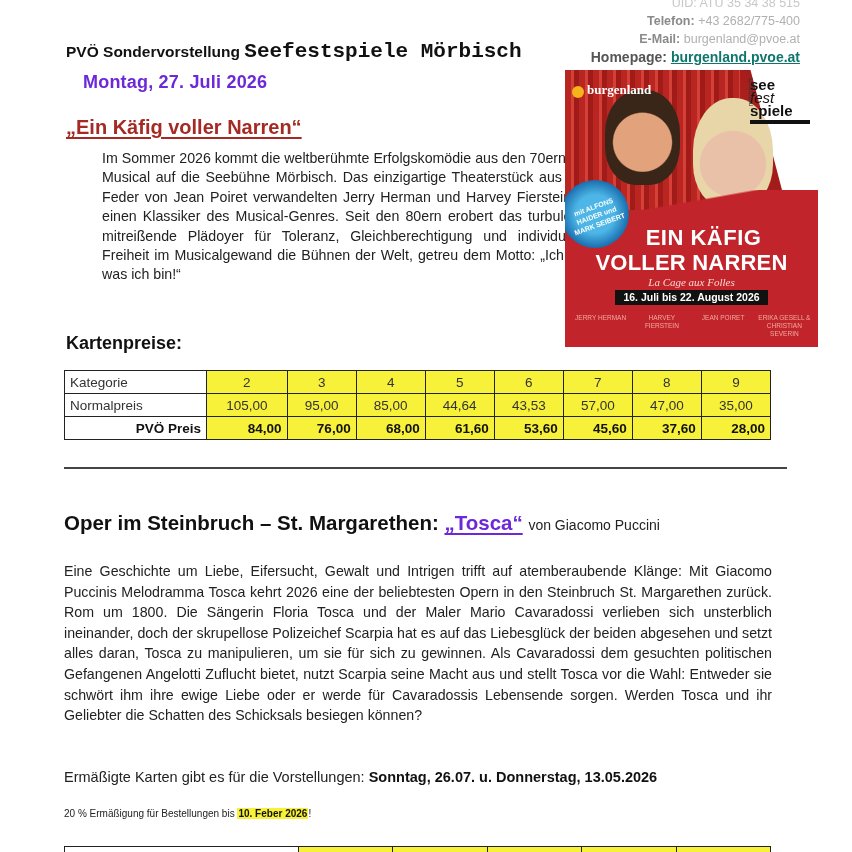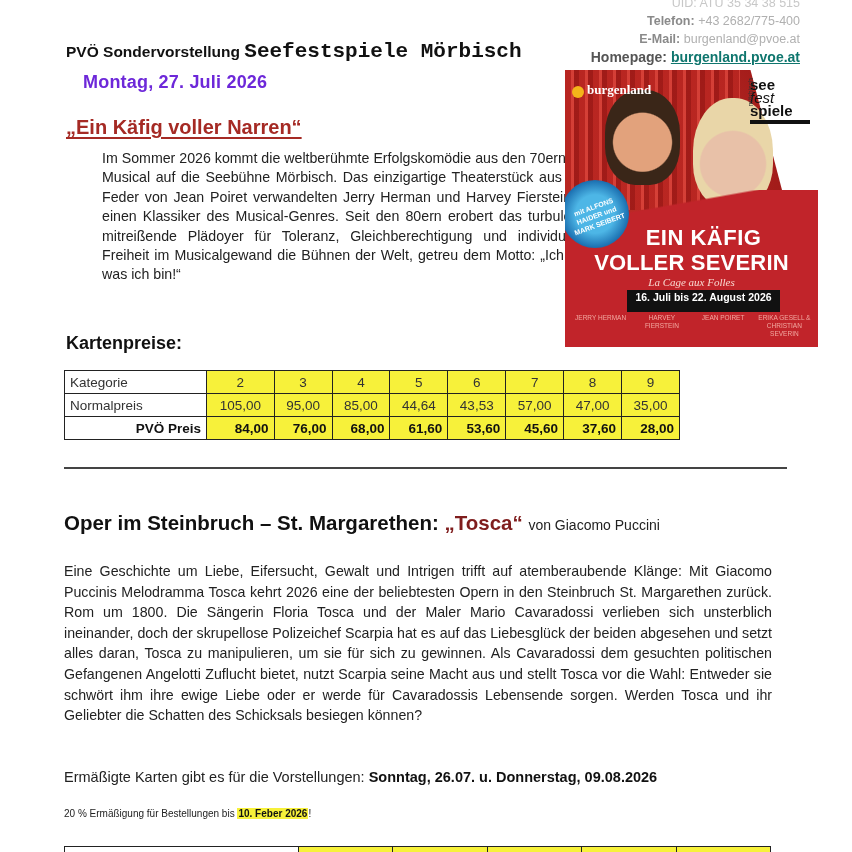--- a/index.html
+++ b/index.html
@@ -14,21 +14,21 @@
 
     .h-pre { position: absolute; left: 66px; top: 40px; font-size: 15.5px; font-weight: 700; color: #111; }
     .h-pre .big { font-size: 21px; font-family: Liberation Mono, monospace; }
     .h-date { position: absolute; left: 83px; top: 72px; font-size: 18px; font-weight: 700; color: #6d28d9; letter-spacing: 0.2px; }
     .h-title { position: absolute; left: 66px; top: 116px; font-size: 20px; font-weight: 700; color: #a52a24; text-decoration: underline; text-decoration-thickness: 2px; text-underline-offset: 3px; }
 
     .intro { position: absolute; left: 66px; top: 149px; width: 486px; font-size: 14.2px; line-height: 19.4px; text-align: justify; color: #222; margin-left: 36px; }
 
     .prices-label { position: absolute; left: 66px; top: 333px; font-size: 18px; font-weight: 700; color: #111; }
 
-    table.prices { position: absolute; left: 64px; top: 370px; width: 616px; border-collapse: collapse; font-size: 13.5px; }
+    table.prices { position: absolute; left: 64px; top: 370px; width: 707px; border-collapse: collapse; font-size: 13.5px; }
     table.prices td { border: 1.2px solid #222; height: 23px; padding: 0 5px; color: #333; }
     table.prices td.head { width: 142px; background: #fff; }
     table.prices td.y { background: #f7f13a; text-align: center; }
     table.prices tr.pvo td { font-weight: 700; color: #111; text-align: right; }
 
     .divider { position: absolute; left: 64px; top: 467px; width: 723px; height: 1.5px; background: #444; }
 
     .poster { position: absolute; left: 565px; top: 70px; width: 253px; height: 277px; overflow: hidden;
       background: radial-gradient(ellipse at 30% 30%, #c8322c 0%, #a31c1a 55%, #8a1414 100%); }
     .poster .curtain { position: absolute; left: 0; top: 0; width: 175px; height: 140px;
@@ -41,26 +41,26 @@
     .poster .fan-text { position: absolute; left: 4px; top: 132px; width: 55px; font-size: 7px; line-height: 9px; color: #fff; font-weight: 700; transform: rotate(-20deg); text-align: center; }
     .poster .logo-sun { position: absolute; left: 7px; top: 16px; width: 12px; height: 12px; border-radius: 50%; background: #f4b41a; }
     .poster .logo-bgl { position: absolute; left: 22px; top: 12px; font-family: "Liberation Serif", serif; font-size: 13px; color: #fff; font-weight: 700; }
     .poster .sfs { position: absolute; left: 185px; top: 8px; width: 68px; font-size: 15px; line-height: 13px; font-weight: 700; color: #111; }
     .poster .sfs .vert { position: absolute; left: -6px; top: 0; font-size: 7px; color: #333; writing-mode: vertical-rl; transform: rotate(180deg); font-weight: 400; }
     .poster .sfs .fest { font-style: italic; font-weight: 400; }
     .poster .sfs .bar { display: block; margin-top: 3px; width: 60px; height: 4px; background: #111; }
     .poster .t1 { position: absolute; left: 0; width: 253px; text-align: center; top: 155px; font-size: 22px; font-weight: 700; color: #fff; letter-spacing: 0.5px; margin-left: 12px; }
     .poster .t2 { position: absolute; left: 0; width: 253px; text-align: center; top: 180px; font-size: 22px; font-weight: 700; color: #fff; letter-spacing: 0.2px; }
     .poster .sub { position: absolute; left: 0; width: 253px; text-align: center; top: 206px; font-family: "Liberation Serif", serif; font-style: italic; font-size: 11px; color: #f8d8d0; }
-    .poster .dates { position: absolute; left: 50px; top: 220px; width: 153px; height: 22px; background: #111; color: #fff; font-size: 10.5px; font-weight: 700; text-align: center; line-height: 15px; margin-left: 12px; }
+    .poster .dates { position: absolute; left: 50px; top: 220px; width: 153px; height: 15px; background: #111; color: #fff; font-size: 10.5px; font-weight: 700; text-align: center; line-height: 15px; }
     .poster .credits { position: absolute; left: 5px; top: 244px; width: 245px; display: flex; justify-content: space-between; font-size: 6.5px; line-height: 8px; color: #f2a8a0; text-align: center; }
     .poster .credits div { flex: 1; }
 
     .h-opera { position: absolute; left: 64px; top: 511px; font-size: 20.5px; font-weight: 700; color: #111; }
-    .h-opera .tosca { color: #7f1d1d; text-decoration-thickness: 2px; text-underline-offset: 3px; }
+    .h-opera .tosca { color: #6d28d9; text-decoration: underline; text-decoration-thickness: 2px; text-underline-offset: 3px; }
     .h-opera .by { font-size: 14px; font-weight: 400; color: #222; }
 
     .opera-body { position: absolute; left: 64px; top: 561px; width: 708px; font-size: 14.2px; line-height: 20.6px; text-align: justify; color: #222; }
 
     .reduced { position: absolute; left: 64px; top: 769px; font-size: 14.5px; color: #222; }
     .reduced b { color: #111; }
     .discount { position: absolute; left: 64px; top: 808px; font-size: 10px; color: #222; }
     .discount .hl { background: #f7f13a; font-weight: 700; color: #111; padding: 0 1px; }
 
     table.bottom { position: absolute; left: 64px; top: 846px; width: 707px; border-collapse: collapse; }
@@ -149,42 +149,42 @@
   <div class="logo-sun"></div>
   <div class="logo-bgl">burgenland</div>
   <div class="sfs">
     <span class="vert">mörbisch</span>
     <div>see</div>
     <div class="fest">fest</div>
     <div>spiele</div>
     <span class="bar"></span>
   </div>
   <div class="t1">EIN KÄFIG</div>
-  <div class="t2">VOLLER SEVERIN</div>
+  <div class="t2">VOLLER NARREN</div>
   <div class="sub">La Cage aux Folles</div>
   <div class="dates">16. Juli bis 22. August 2026</div>
   <div class="credits">
     <div>JERRY HERMAN</div>
     <div>HARVEY FIERSTEIN</div>
     <div>JEAN POIRET</div>
     <div>ERIKA GESELL &amp; CHRISTIAN SEVERIN</div>
   </div>
 </div>
 
 <div class="h-opera">
   <span>Oper im Steinbruch – St. Margarethen:</span>
   <span class="tosca">„Tosca“</span>
   <span class="by">von Giacomo Puccini</span>
 </div>
 
 <p class="opera-body">Eine Geschichte um Liebe, Eifersucht, Gewalt und Intrigen trifft auf atemberaubende Klänge: Mit Giacomo Puccinis Melodramma Tosca kehrt 2026 eine der beliebtesten Opern in den Steinbruch St. Margarethen zurück. Rom um 1800. Die Sängerin Floria Tosca und der Maler Mario Cavaradossi verlieben sich unsterblich ineinander, doch der skrupellose Polizeichef Scarpia hat es auf das Liebesglück der beiden abgesehen und setzt alles daran, Tosca zu manipulieren, um sie für sich zu gewinnen. Als Cavaradossi dem gesuchten politischen Gefangenen Angelotti Zuflucht bietet, nutzt Scarpia seine Macht aus und stellt Tosca vor die Wahl: Entweder sie schwört ihm ihre ewige Liebe oder er werde für Cavaradossis Lebensende sorgen. Werden Tosca und ihr Geliebter die Schatten des Schicksals besiegen können?</p>
 
 <div class="reduced">
   <span>Ermäßigte Karten gibt es für die Vorstellungen:</span>
-  <b>Sonntag, 26.07. u. Donnerstag, 09.08.2026</b>
+  <b>Sonntag, 26.07. u. Donnerstag, 13.05.2026</b>
 </div>
 
 <div class="discount">
   <span>20 % Ermäßigung für Bestellungen bis</span>
   <span class="hl">10. Feber 2026</span><span>!</span>
 </div>
 
 <table class="bottom">
   <tbody>
       <tr>

